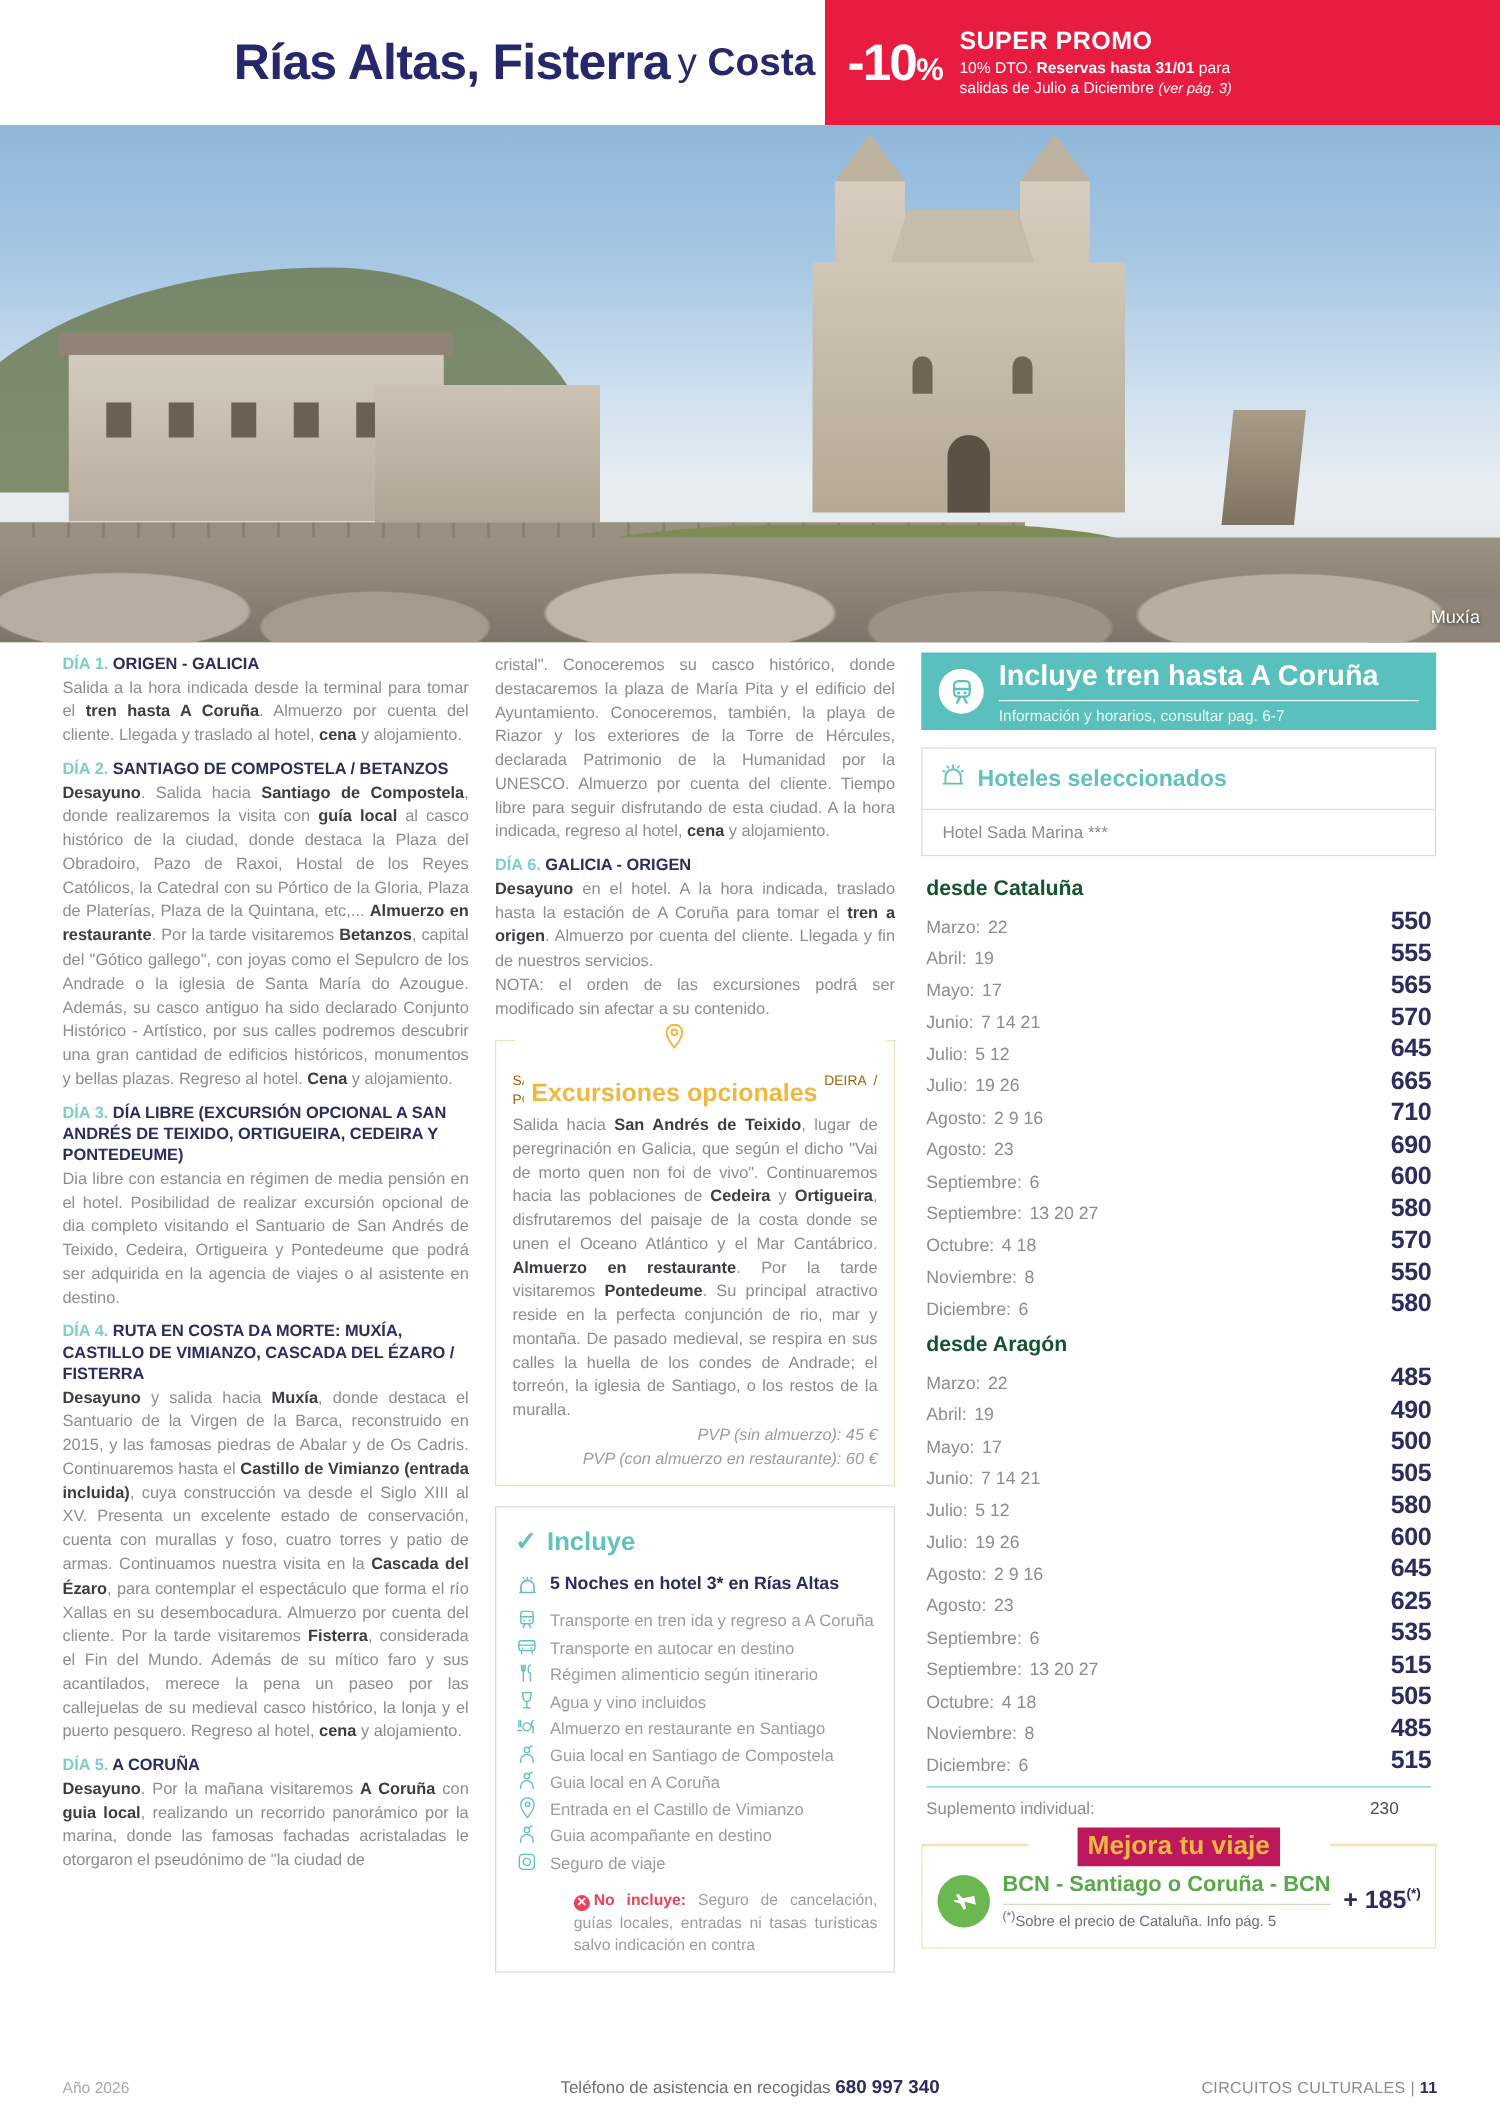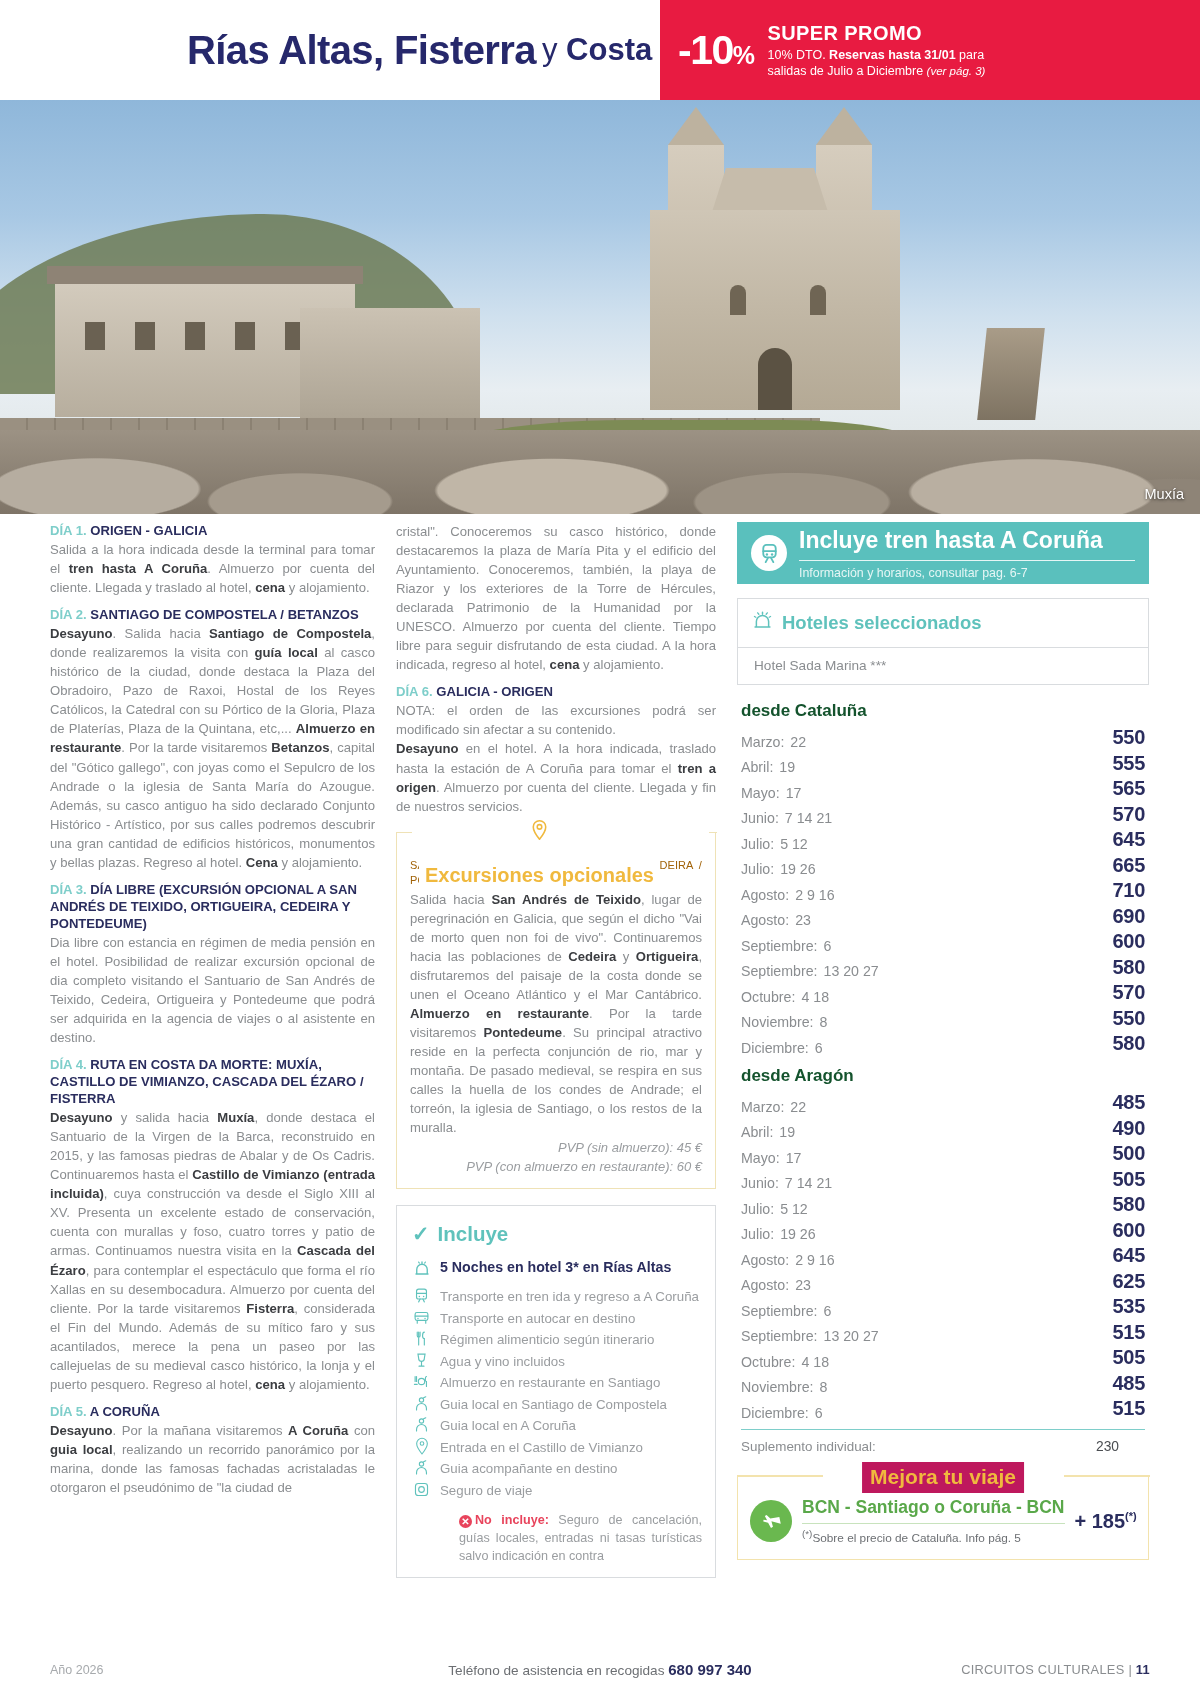--- a/index.html
+++ b/index.html
@@ -560,22 +560,22 @@
       <p class="para"><strong>Desayuno</strong>. Por la mañana visitaremos <strong>A Coruña</strong> con <strong>guia local</strong>, realizando un recorrido panorámico por la marina, donde las famosas fachadas acristaladas le otorgaron el pseudónimo de "la ciudad de</p>
     </div>
 
     <div class="col col2">
       <p class="para">cristal". Conoceremos su casco histórico, donde destacaremos la plaza de María Pita y el edificio del Ayuntamiento. Conoceremos, también, la playa de Riazor y los exteriores de la Torre de Hércules, declarada Patrimonio de la Humanidad por la UNESCO. Almuerzo por cuenta del cliente. Tiempo libre para seguir disfrutando de esta ciudad. A la hora indicada, regreso al hotel, <strong>cena</strong> y alojamiento.</p>
 
       <div class="day-head">
         <span class="num">DÍA 6.</span>
         <span>GALICIA - ORIGEN</span>
       </div>
+      <p class="para"><strong>Desayuno</strong> en el hotel. A la hora indicada, traslado hasta la estación de A Coruña para tomar el <strong>tren a origen</strong>. Almuerzo por cuenta del cliente. Llegada y fin de nuestros servicios.</p>
       <p class="para">NOTA: el orden de las excursiones podrá ser modificado sin afectar a su contenido.</p>
-      <p class="para"><strong>Desayuno</strong> en el hotel. A la hora indicada, traslado hasta la estación de A Coruña para tomar el <strong>tren a origen</strong>. Almuerzo por cuenta del cliente. Llegada y fin de nuestros servicios.</p>
 
       <div class="exc-box">
         <div class="exc-title">
           <span class="pin-icon">
             <svg viewBox="0 0 24 28" width="17" height="20">
                 <path d="M12 1C7 1 3.2 4.8 3.2 9.6c0 6.4 8.8 17.4 8.8 17.4s8.8-11 8.8-17.4C20.8 4.8 17 1 12 1z" fill="none" stroke="#f0b93e" stroke-width="2.2"></path>
                 <circle cx="12" cy="9.6" r="3.2" fill="none" stroke="#f0b93e" stroke-width="2.2"></circle>
               </svg>
           </span>
           <span>Excursiones opcionales</span>

